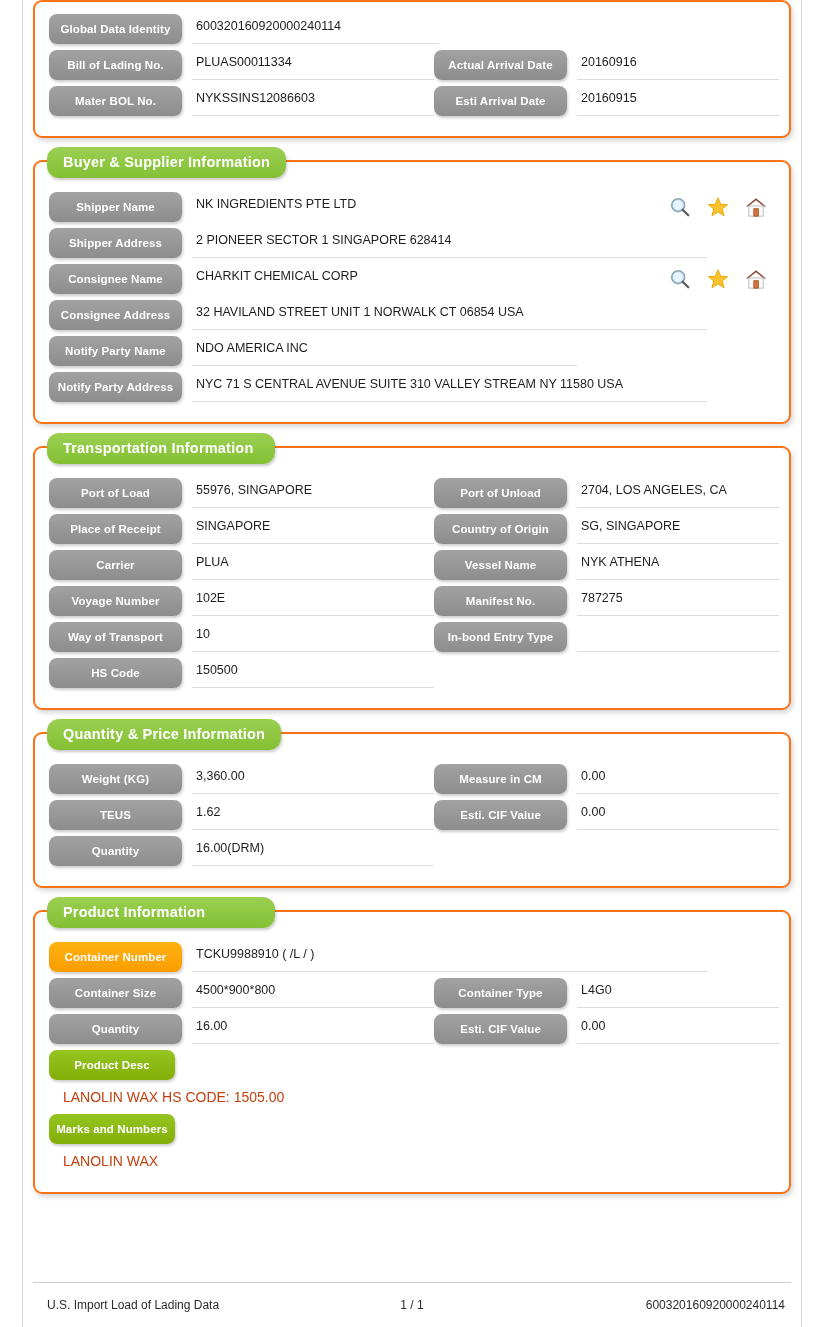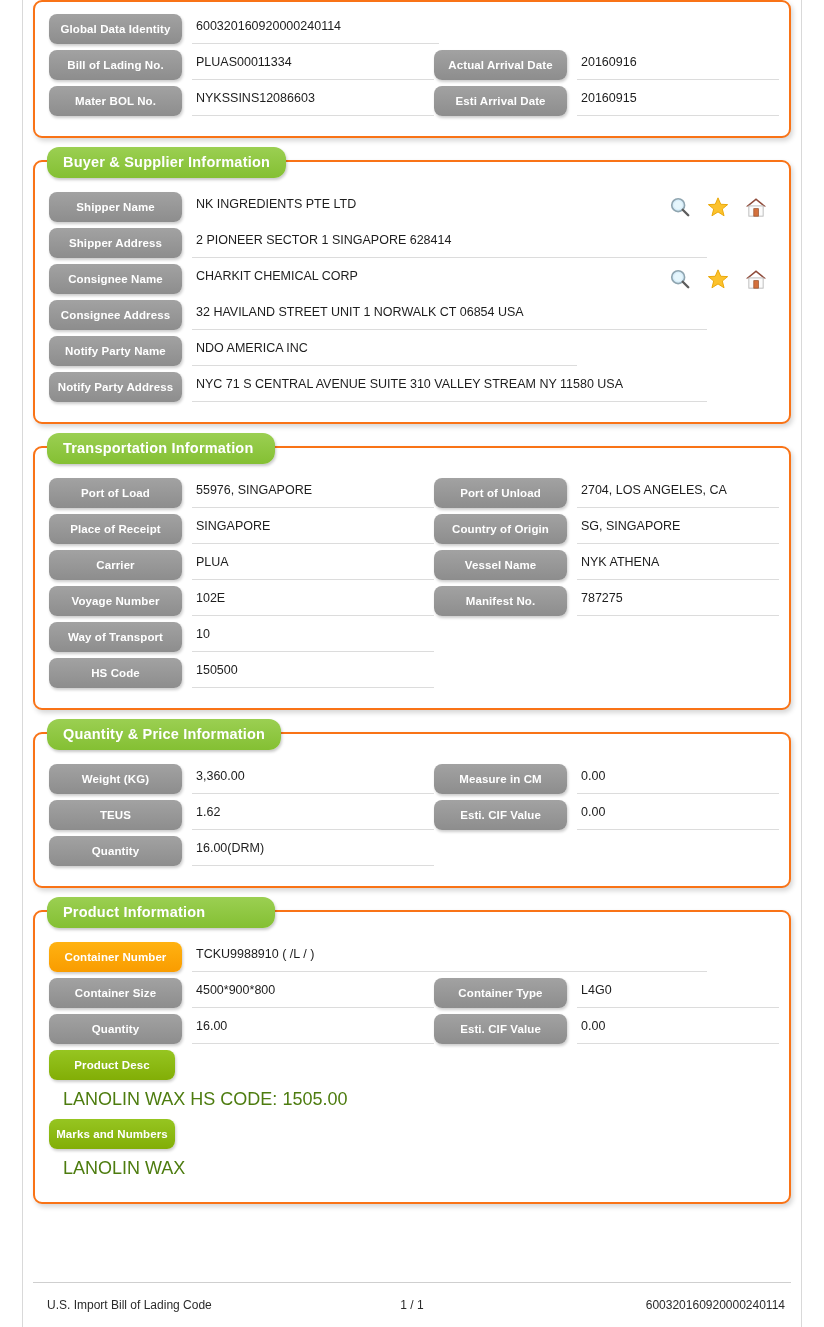--- a/index.html
+++ b/index.html
@@ -108,22 +108,22 @@
     color: #1d1d1d;
     border-bottom: 1px solid #dcdcdc;
     line-height: 20px;
     word-break: break-word;
   }
   .value.narrow { max-width: 247px; }
   .value.wide   { max-width: 515px; }
 
   
   .free-text {
-    font-size: 18px;
-    color: #4d7c0f;
+    font-size: 14px;
+    color: #c2410c;
     padding: 9px 0 9px 14px;
   }
 
   
   .icon-cluster {
     display: flex;
     gap: 16px;
     align-items: center;
     margin-left: auto;
     padding-right: 8px;
@@ -325,20 +325,24 @@
           <div class="label">Manifest No.</div>
           <div class="value">787275</div>
         </div>
       </div>
 
       <div class="row">
         <div class="col col-left">
           <div class="label">Way of Transport</div>
           <div class="value narrow">10</div>
         </div>
+        <div class="col col-right">
+          <div class="label">In-bond Entry Type</div>
+          <div class="value"></div>
+        </div>
       </div>
 
       <div class="row">
         <div class="col col-left">
           <div class="label">HS Code</div>
           <div class="value narrow">150500</div>
         </div>
       </div>
 
     </div>
@@ -417,18 +421,18 @@
       <div class="row" style="margin-bottom:0;">
         <div class="label olive" style="width:126px;flex:0 0 126px;">Marks and Numbers</div>
       </div>
       <div class="free-text">LANOLIN WAX</div>
 
     </div>
 
   </div>
 
   <div class="footer">
-    <div class="footer-left">U.S. Import Bill of Lading Code</div>
+    <div class="footer-left">U.S. Import Load of Lading Data</div>
     <div class="footer-center">1 / 1</div>
     <div class="footer-right">600320160920000240114</div>
   </div>
 
 </div>
 
 </body></html>

